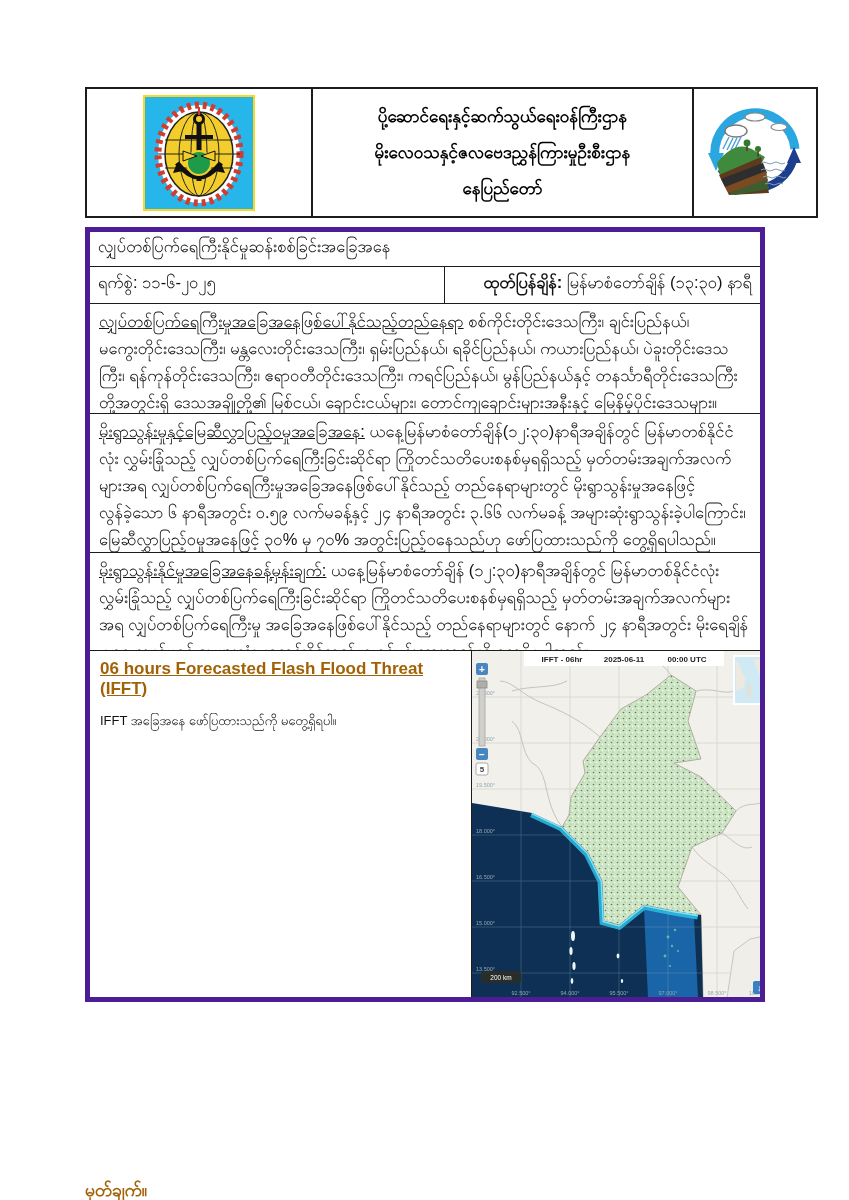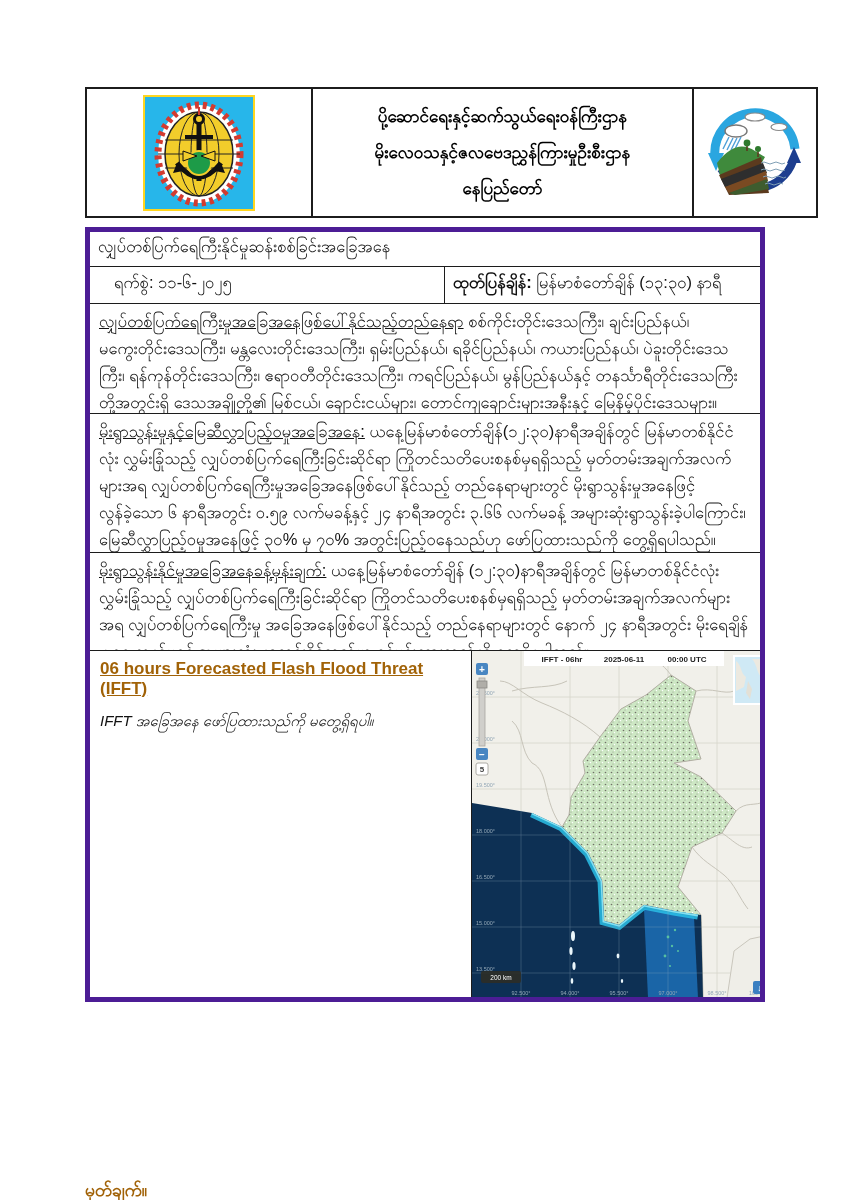--- a/index.html
+++ b/index.html
@@ -16,31 +16,31 @@
   .title-cell { flex:1; text-align:center; padding-top:10px;
     font-weight:bold; font-size:17px; line-height:36px; color:#000; }
 
   
   .report-table { position:absolute; left:85px; top:180px; width:680px;
     border:5px solid #4c1d95; }
   .row { border-top:1.5px solid #1c1c1c; font-size:16.5px; }
   .row:first-child { border-top:none; }
   .title-row { height:34px; padding:4px 8px; overflow:hidden; }
   .date-row { height:37px; display:flex; }
-  .date-cell { width:355px; padding:5px 24px; border-right:1.5px solid #1c1c1c; overflow:hidden; }
-  .issue-cell { flex:1; padding:5px 8px; overflow:hidden; }
+  .date-cell { width:355px; padding:5px 8px; border-right:1.5px solid #1c1c1c; overflow:hidden; }
+  .issue-cell { flex:1; padding:5px 8px; overflow:hidden;text-align:right; }
   .issue-cell b { font-weight:bold; }
   .para { padding:4px 9px 4px 9px; line-height:27px; text-align:left; overflow:hidden; }
   .para .lead { font-weight:normal; text-decoration:underline; }
   .p1 { height:110px; } .p2 { height:139px; } .p3 { height:98px; }
 
   .map-row { height:347px; display:flex; }
   .ifft-cell { width:382px; border-right:1.5px solid #1c1c1c; padding:8px 10px; }
   .ifft-heading { font-weight:bold; text-decoration:underline; font-size:17px; color:#a16207; }
-  .ifft-note { margin-top:9px; font-size:15px; line-height:26px;font-style:italic; }
+  .ifft-note { margin-top:9px; font-size:13px; line-height:26px; }
   .map-cell { flex:1; position:relative; overflow:hidden; background:#84cc16; }
   .map-cell svg { display:block; }
 
   
   .footer-note { position:absolute; left:85px; top:1132px; width:690px;
     color:#a16207; font-weight:bold; font-size:17.5px; display:flex; }
   .footer-note .gap { width:46px; }
 </style>
 </head>
 <body>

